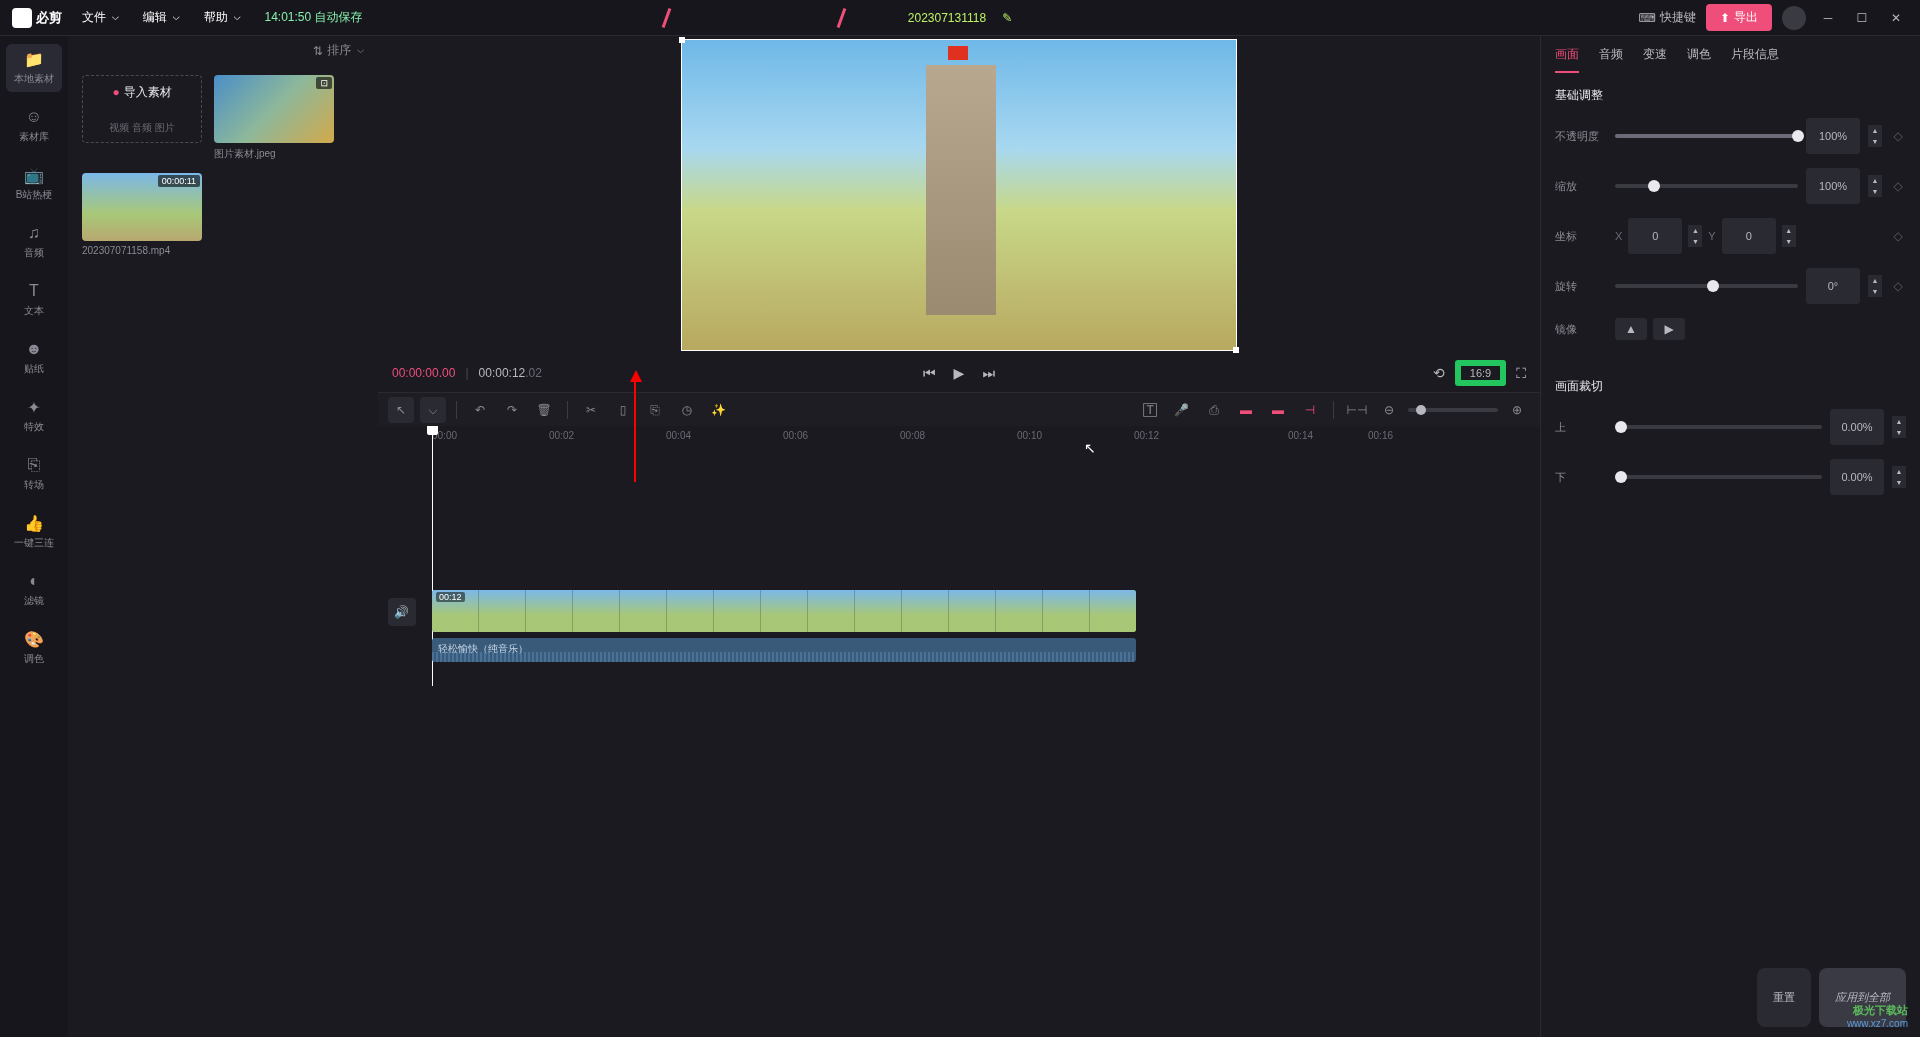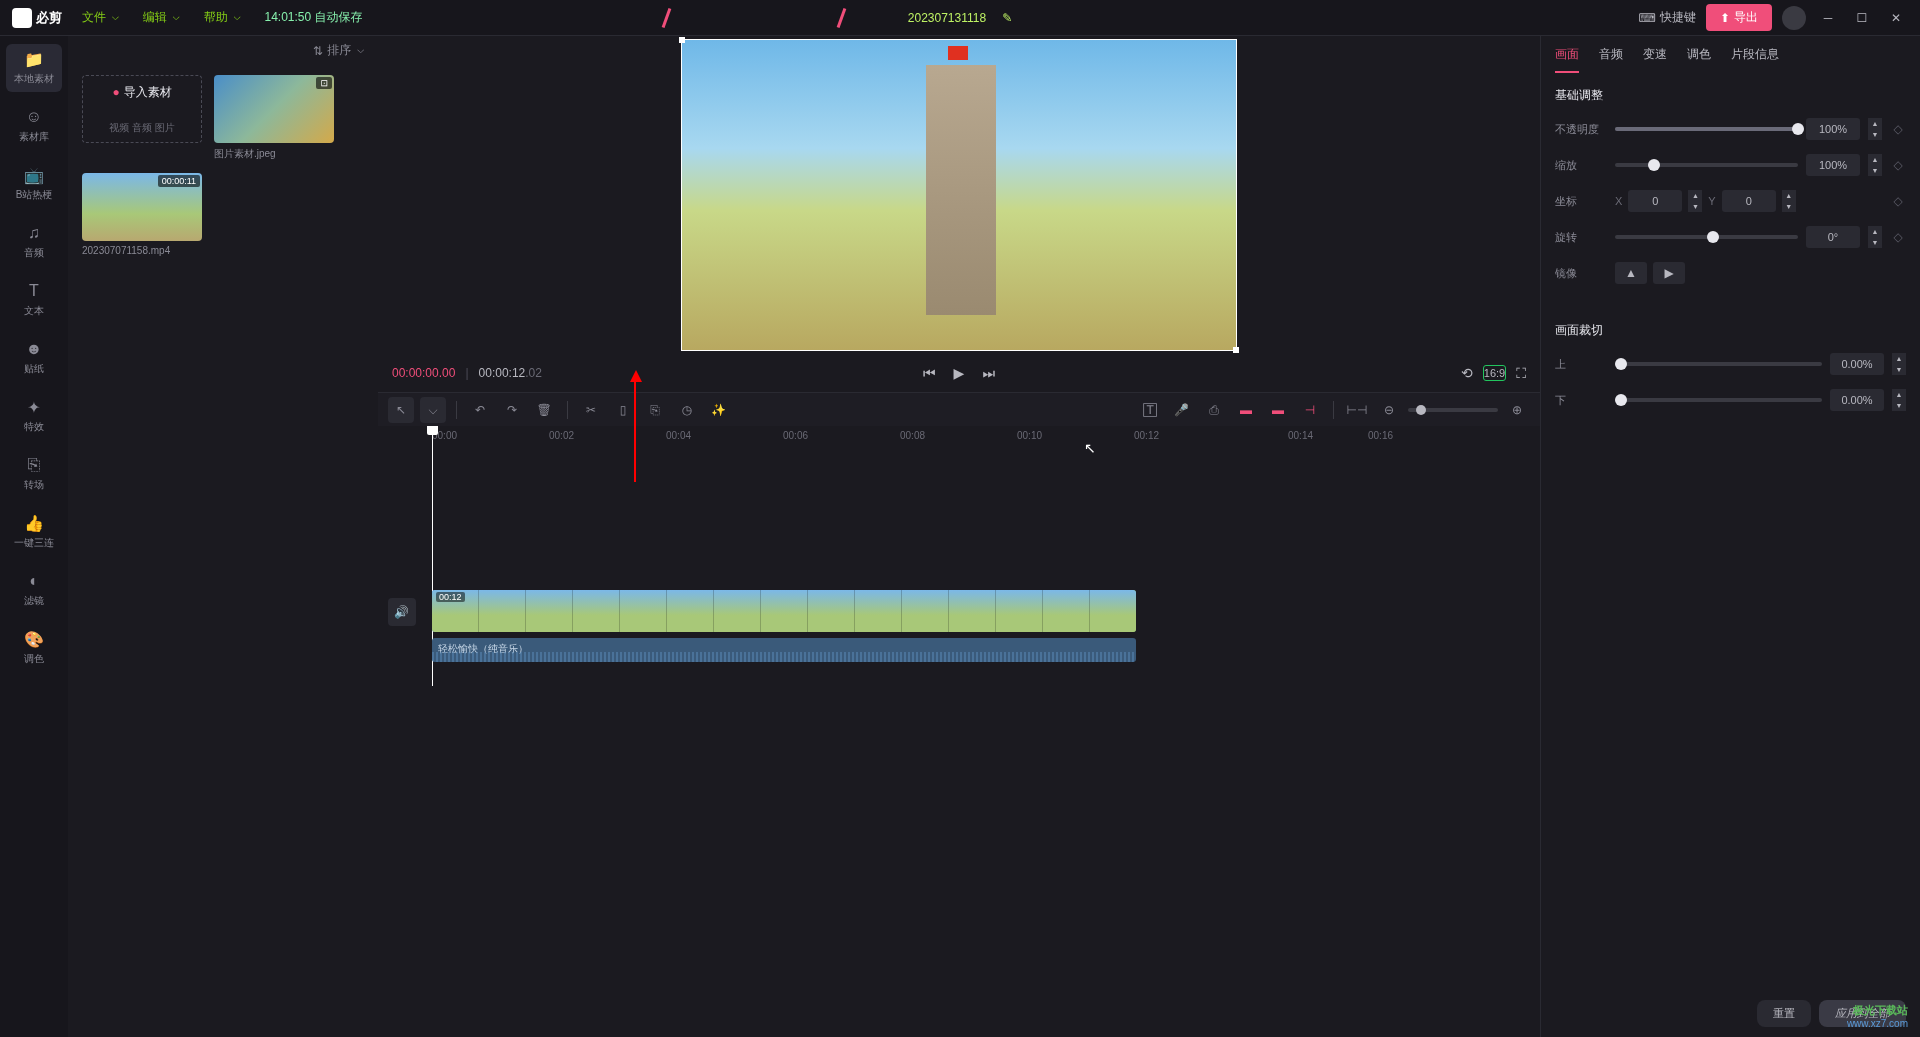--- a/index.html
+++ b/index.html
@@ -4,21 +4,21 @@
 <style>
 * { margin: 0; padding: 0; box-sizing: border-box; font-family: "Microsoft YaHei", sans-serif; }
 body { background: #17161c; color: #b8b8c0; font-size: 12px; width: 1920px; height: 1037px; overflow: hidden; position: relative; }
 
 
 .titlebar { height: 36px; background: #17161c; display: flex; align-items: center; padding: 0 12px; border-bottom: 1px solid #2a2a32; }
 .logo { display: flex; align-items: center; gap: 4px; margin-right: 20px; }
 .logo-icon { width: 20px; height: 20px; background: #fff; border-radius: 4px; position: relative; }
 .logo-text { color: #fff; font-weight: bold; font-size: 13px; }
 .menu-group { display: flex; gap: 24px; }
-.menu-item { color: #84cc16; cursor: pointer; display: flex; align-items: center; gap: 4px; font-family: Liberation Serif, serif; }
+.menu-item { color: #ffffff; cursor: pointer; display: flex; align-items: center; gap: 4px; font-family: Liberation Serif, serif; }
 .autosave { margin-left: 24px; color: #86efac; }
 .title-center { position: absolute; left: 50%; transform: translateX(-50%); display: flex; align-items: center; gap: 16px; color: #bef264; }
 .title-right { margin-left: auto; display: flex; align-items: center; gap: 10px; }
 .shortcut-btn { color: #b8b8c0; display: flex; align-items: center; gap: 4px; cursor: pointer; }
 .export-btn { background: #f04e7a; color: #fff; padding: 5px 14px; border-radius: 4px; cursor: pointer; display: flex; align-items: center; gap: 4px; }
 .avatar { width: 24px; height: 24px; border-radius: 50%; background: #3a3a42; }
 .win-btn { width: 24px; height: 24px; display: flex; align-items: center; justify-content: center; cursor: pointer; color: #b8b8c0; }
 .red-slash { position: absolute; width: 3px; height: 20px; background: #f04e7a; transform: rotate(20deg); }
 
 
@@ -63,21 +63,21 @@
 .red-arrow { position: absolute; left: 630px; top: 370px; width: 0; height: 0; border-left: 6px solid transparent; border-right: 6px solid transparent; border-bottom: 12px solid #ff0000; }
 .red-arrow-line { position: absolute; left: 634px; top: 382px; width: 2px; height: 100px; background: #ff0000; }
 .player-bar { height: 38px; display: flex; align-items: center; padding: 0 14px; gap: 10px; }
 .time-cur { color: #f04e7a; }
 .time-sep { color: #4a4a55; }
 .time-dur { color: #b8b8c0; }
 .time-dur .frac { color: #6a6a75; }
 .play-controls { position: absolute; left: 50%; transform: translateX(-50%); display: flex; gap: 18px; }
 .play-btn { cursor: pointer; color: #b8b8c0; font-size: 14px; }
 .player-right { margin-left: auto; display: flex; gap: 10px; align-items: center; }
-.ratio-box { border: 1px solid #22c55e; padding: 1px 0; border-radius: 3px; font-size: 11px; }
+.ratio-box { border: 6px solid #22c55e; padding: 1px 9px; border-radius: 3px; font-size: 11px; }
 
 
 .tl-toolbar { height: 34px; background: #1e1d24; display: flex; align-items: center; padding: 0 10px; gap: 6px; border-top: 1px solid #2a2a32; }
 .tl-btn { width: 26px; height: 26px; display: flex; align-items: center; justify-content: center; cursor: pointer; color: #8a8a95; border-radius: 4px; }
 .tl-btn.boxed { background: #2a2a32; }
 .tl-sep { width: 1px; height: 18px; background: #3a3a42; margin: 0 4px; }
 .tl-right { margin-left: auto; display: flex; gap: 6px; align-items: center; }
 .snap-on { color: #f04e7a; }
 .zoom-slider { width: 90px; height: 4px; background: #3a3a42; border-radius: 2px; position: relative; }
 .zoom-thumb { position: absolute; left: 8px; top: -3px; width: 10px; height: 10px; background: #b8b8c0; border-radius: 50%; }
@@ -105,30 +105,30 @@
 .insp-subtabs { display: flex; margin: 10px 14px 0; background: #2a2a32; border-radius: 4px; }
 .insp-subtab { flex: 1; text-align: center; padding: 6px 0; cursor: pointer; font-size: 11px; }
 .insp-subtab.active { background: #3a3a45; border-radius: 4px; }
 .insp-body { padding: 14px; display: flex; flex-direction: column; gap: 14px; overflow-y: auto; }
 .insp-section-title { color: #e8e8ee; font-size: 12px; }
 .prop-row { display: flex; align-items: center; gap: 8px; }
 .prop-label { width: 52px; color: #8a8a95; font-size: 11px; }
 .slider { flex: 1; height: 4px; background: #3a3a42; border-radius: 2px; position: relative; }
 .slider-thumb { position: absolute; top: -4px; width: 12px; height: 12px; background: #e8e8ee; border-radius: 50%; }
 .slider-fill { position: absolute; left: 0; top: 0; height: 4px; background: #6a6a78; border-radius: 2px; }
-.num-input { width: 54px; height: 22px; background: #2a2a32; border-radius: 3px; display: flex; align-items: center; justify-content: center; font-size: 11px; }
+.num-input { width: 54px; height: 36px; background: #2a2a32; border-radius: 3px; display: flex; align-items: center; justify-content: center; font-size: 11px; }
 .spinner { width: 14px; display: flex; flex-direction: column; }
 .spinner-btn { height: 11px; background: #2a2a32; font-size: 7px; display: flex; align-items: center; justify-content: center; cursor: pointer; }
 .kf-btn { width: 16px; height: 16px; display: flex; align-items: center; justify-content: center; color: #5a5a65; cursor: pointer; }
 .coord-group { display: flex; gap: 6px; align-items: center; }
 .coord-label { color: #6a6a75; font-size: 11px; }
 .mirror-btns { display: flex; gap: 6px; }
 .mirror-btn { width: 32px; height: 22px; background: #2a2a32; border-radius: 3px; display: flex; align-items: center; justify-content: center; cursor: pointer; }
 .insp-footer { margin-top: auto; padding: 10px 14px; display: flex; gap: 8px; }
-.foot-btn { flex: 0 0 auto; padding: 6px 16px; background: #2a2a32; border-radius: 8px; cursor: pointer; font-size: 11px; text-align: center; }
+.foot-btn { flex: 0 0 auto; padding: 22px 16px; background: #2a2a32; border-radius: 8px; cursor: pointer; font-size: 11px; text-align: center; }
 .foot-btn.primary { background: #3a3a45; font-style: italic; }
 
 
 .watermark { position: absolute; right: 12px; bottom: 8px; text-align: right; font-size: 11px; }
 .watermark .t1 { color: #5ab85a; font-weight: bold; }
 .watermark .t2 { color: #5a9ad8; font-size: 10px; }
 .chev::after { content: '⌵'; font-size: 9px; margin-left: 2px; }
 </style>
 </head>
 <body>

